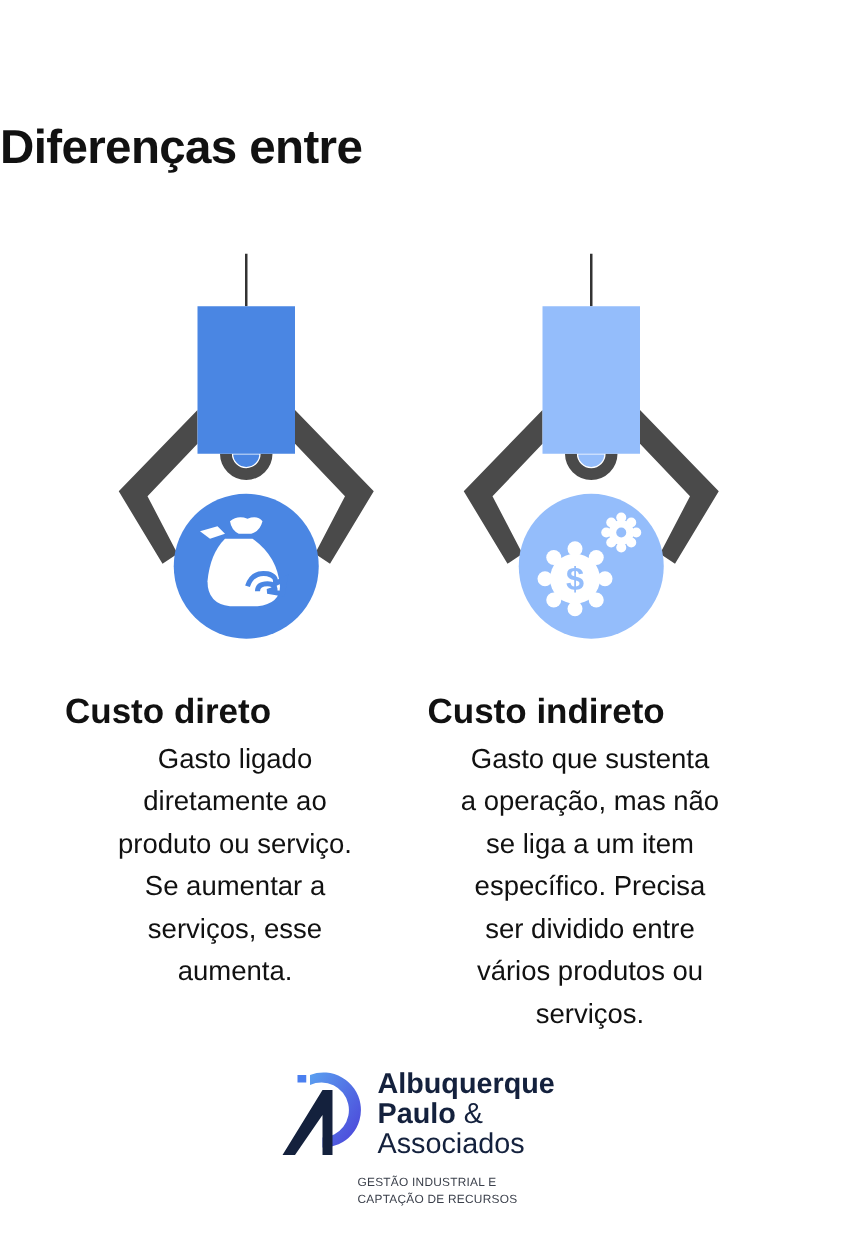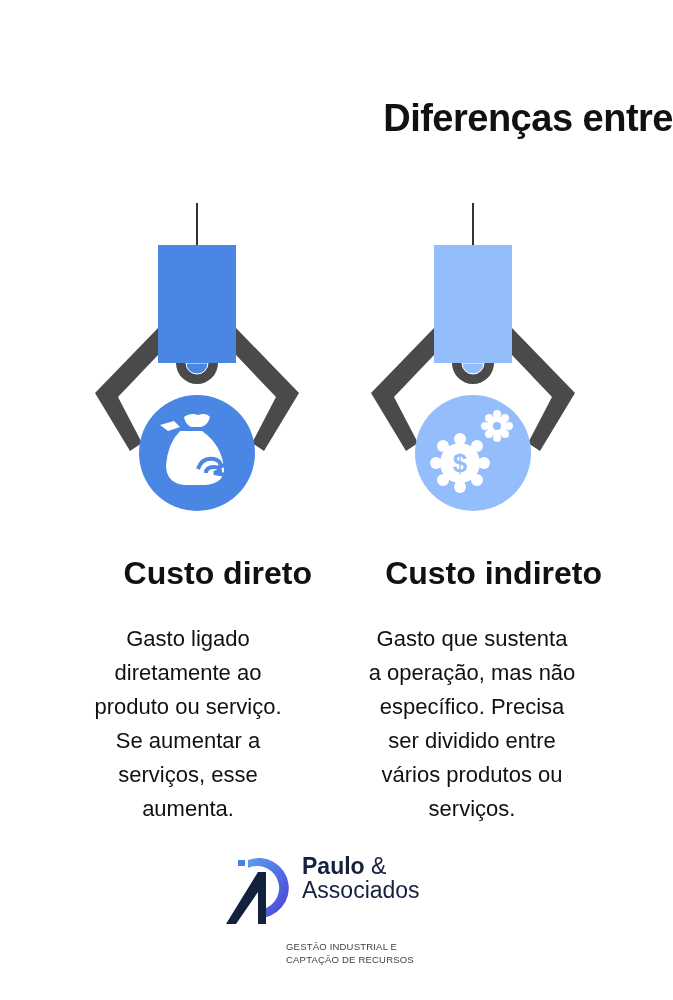--- a/index.html
+++ b/index.html
@@ -1,24 +1,24 @@
 <!DOCTYPE html>
 <html><head>
   <meta charset="utf-8">
   <style>
     html, body { margin: 0; padding: 0; background: #ffffff; }
     body { width: 673px; height: 1000px; position: relative; overflow: hidden;
            font-family: "Liberation Sans", "DejaVu Sans", sans-serif; color: #111111; }
-    .title { position: absolute; left: 0; top: 70px; width: 673px; text-align: right;
+    .title { position: absolute; left: 0; top: 70px; width: 673px; text-align: left;
              font-weight: 700; font-size: 38px; line-height: 46px; letter-spacing: -0.5px; }
     .claw { position: absolute; top: 195px; width: 240px; height: 320px; }
     .claw svg { width: 240px; height: 320px; display: block; }
-    .col-title { position: absolute; top: 528px; width: 260px; text-align: right;
-                 font-weight: 700; font-size: 32px; line-height: 36px; }
-    .col-body { position: absolute; top: 622px; width: 270px; text-align: center;
+    .col-title { position: absolute; top: 528px; width: 260px; text-align: left;
+                 font-weight: 700; font-size: 28px; line-height: 36px; }
+    .col-body { position: absolute; top: 590px; width: 270px; text-align: center;
                 font-size: 22px; line-height: 34px; font-weight: 500; }
     .logo { position: absolute; left: 222px; top: 852px; width: 250px; height: 115px; }
     .logo-mark { position: absolute; left: 0; top: 0; width: 78px; height: 78px; }
     .logo-name { position: absolute; left: 80px; top: 2px; font-size: 23px; line-height: 24px;
                  color: #14213d; }
     .logo-name .b { font-weight: 700; text-align: center; }
     .logo-tag { position: absolute; left: 64px; top: 88px; font-size: 9.5px; line-height: 13px;
                 color: #3a3f4a; letter-spacing: 0.2px; }
   </style>
 </head>
@@ -97,39 +97,41 @@
   <div>diretamente ao</div>
   <div>produto ou serviço.</div>
   <div>Se aumentar a</div>
   <div>serviços, esse</div>
   <div>aumenta.</div>
 </div>
 
 <div class="col-body" style="left:337px;">
   <div>Gasto que sustenta</div>
   <div>a operação, mas não</div>
+  <div>se liga a um item</div>
   <div>específico. Precisa</div>
   <div>ser dividido entre</div>
   <div>vários produtos ou</div>
   <div>serviços.</div>
 </div>
 
 <div class="logo">
   <svg class="logo-mark" viewBox="0 0 78 78">
     <defs>
       <linearGradient id="lg" x1="0" y1="0" x2="1" y2="1">
         <stop offset="0" stop-color="#5aa0f0"></stop>
         <stop offset="1" stop-color="#4b3fd8"></stop>
       </linearGradient>
     </defs>
     <rect x="16" y="8" width="7" height="6" fill="#4a7ff0"></rect>
     <path d="M26,8 A30,30 0 1 1 36,66 L36,58 A22,22 0 1 0 26,16 Z" fill="url(#lg)"></path>
     <polygon points="4,72 36,20 44,20 44,72 36,72 36,40 14,72" fill="#14213d"></polygon>
   </svg>
   <div class="logo-name">
+    <div style="font-weight:700;">Albuquerque</div>
     <div><span class="b">Paulo</span><span> &amp;</span></div>
     <div>Associados</div>
   </div>
   <div class="logo-tag">
     <div>GESTÃO INDUSTRIAL E</div>
     <div>CAPTAÇÃO DE RECURSOS</div>
   </div>
 </div>
 
 </body></html>

